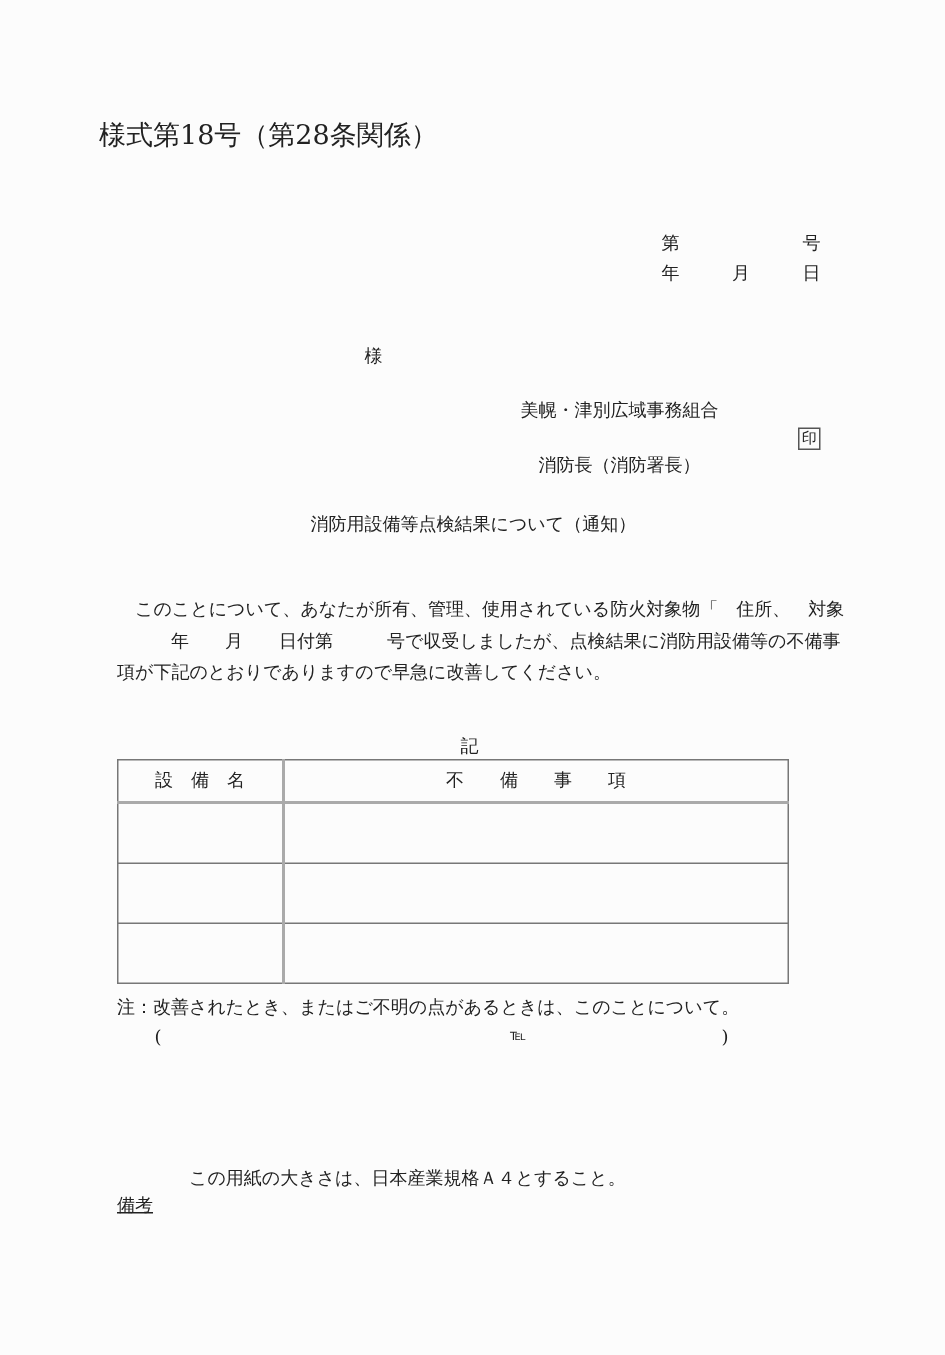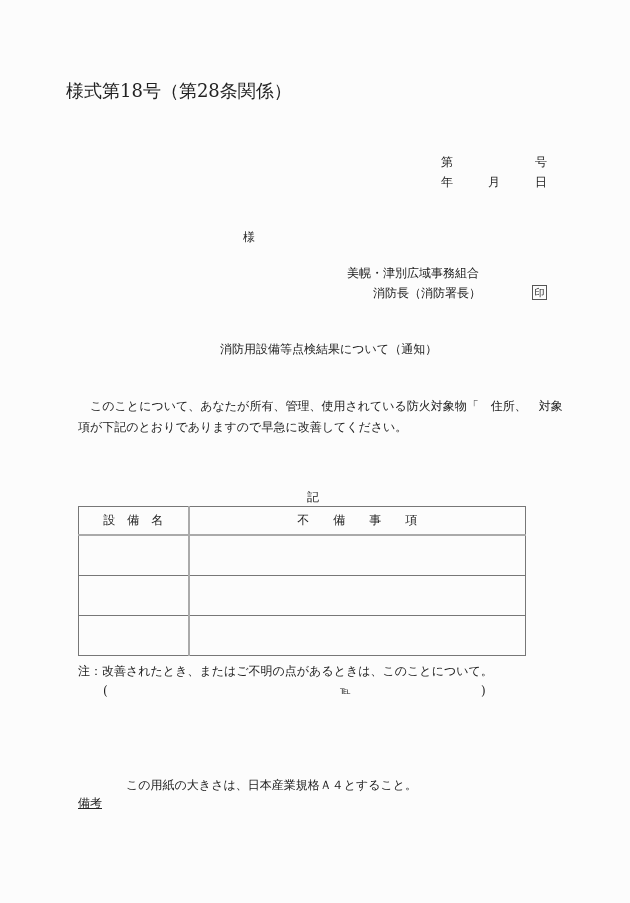--- a/index.html
+++ b/index.html
@@ -20,31 +20,31 @@
 
     .form-id { left: 66px; top: 82px; font-size: 18px; }
 
     .num-row { left: 441px; top: 156px; width: 104px; }
     .date-row { left: 441px; top: 176px; width: 104px; }
     .num-row span, .date-row span { position: absolute; top: 0; }
 
     .recipient { left: 243px; top: 231px; }
 
     .sender-org { left: 347px; top: 267px; }
-    .sender-title { left: 359px; top: 287px; margin-left: 14px; }
+    .sender-title { left: 359px; top: 304px; }
     .seal {
       left: 532px; top: 285px;
       width: 13px; height: 13px;
       border: 1px solid #555;
       font-size: 10px;
       line-height: 13px;
       text-align: center;
     }
 
-    .doc-title { left: 220px; top: 343px; font-size: 12px; }
+    .doc-title { left: 207px; top: 343px; font-size: 12px; }
 
     .body-text {
       position: absolute;
       left: 78px;
       top: 396px;
       width: 475px;
       font-size: 12px;
       line-height: 21px;
     }
     .body-text .line { display: block; white-space: nowrap; height: 21px; }
@@ -100,20 +100,21 @@
 <div class="abs recipient">様</div>
 
 <div class="abs sender-org">美幌・津別広域事務組合</div>
 <div class="abs sender-title">消防長（消防署長）</div>
 <div class="abs seal">印</div>
 
 <div class="abs doc-title">消防用設備等点検結果について（通知）</div>
 
 <div class="body-text">
   <span class="line">　このことについて、あなたが所有、管理、使用されている防火対象物「　住所、　対象</span>
+  <span class="line">　　　年　　月　　日付第　　　号で収受しましたが、点検結果に消防用設備等の不備事</span>
   <span class="line">項が下記のとおりでありますので早急に改善してください。</span>
 </div>
 
 <div class="abs ki">記</div>
 
 <table class="defects">
   <colgroup>
       <col class="c1">
       <col>
     </colgroup>

